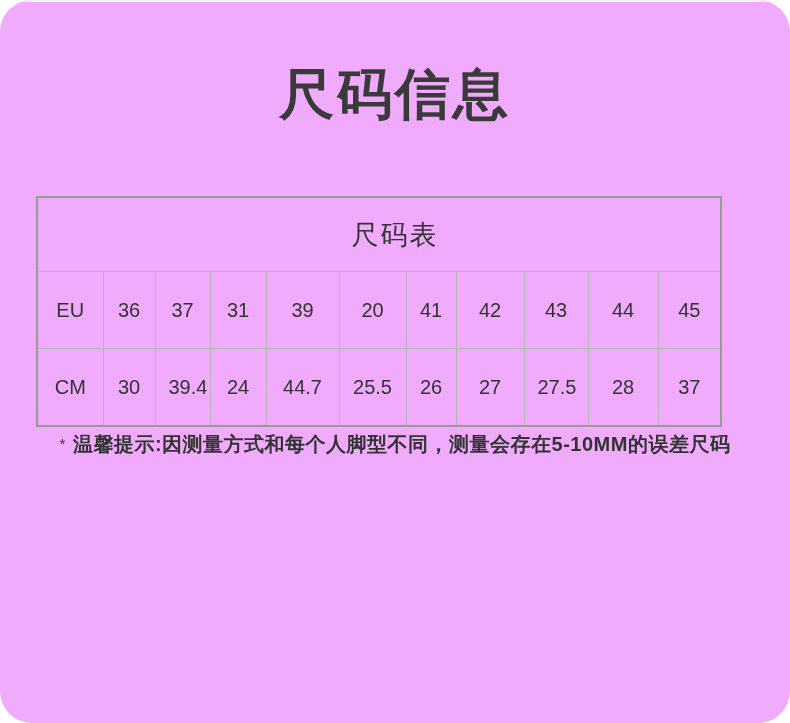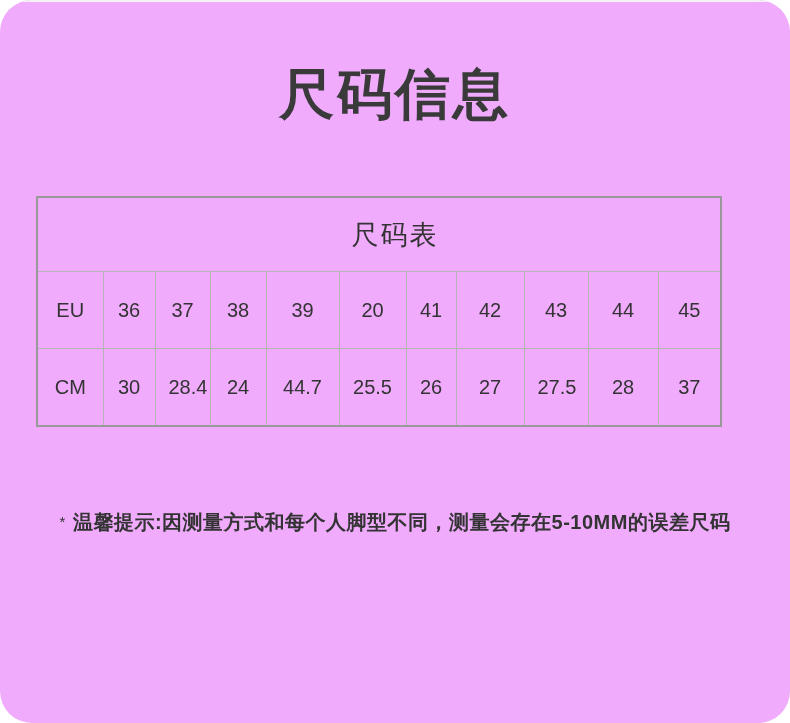--- a/index.html
+++ b/index.html
@@ -64,21 +64,20 @@
   col.c2  { width: 55px; }
   col.c3  { width: 56px; }
   col.c4  { width: 73px; }
   col.c5  { width: 67px; }
   col.c6  { width: 50px; }
   col.c7  { width: 68px; }
   col.c8  { width: 64px; }
   col.c9  { width: 70px; }
   col.c10 { width: 63px; }
   .note {
-    margin-top: 78px;
     text-align: center;
     color: #333333;
     font-size: 20px;
     font-weight: 600;
     line-height: 33px;
     letter-spacing: 0.5px;
   }
   .note-marker {
     font-size: 15px;
     font-weight: 400;
@@ -112,33 +111,33 @@
     <thead>
       <tr>
         <th class="table-title-cell" colspan="11">尺码表</th>
       </tr>
     </thead>
     <tbody>
         <tr>
           <td>EU</td>
           <td>36</td>
           <td>37</td>
-          <td>38</td>
+          <td>31</td>
           <td>39</td>
           <td>20</td>
           <td>41</td>
           <td>42</td>
           <td>43</td>
           <td>44</td>
           <td>45</td>
         </tr>
         <tr>
           <td>CM</td>
           <td>30</td>
-          <td>28.4</td>
+          <td>39.4</td>
           <td>24</td>
           <td>44.7</td>
           <td>25.5</td>
           <td>26</td>
           <td>27</td>
           <td>27.5</td>
           <td>28</td>
           <td>37</td>
         </tr>
       </tbody>

